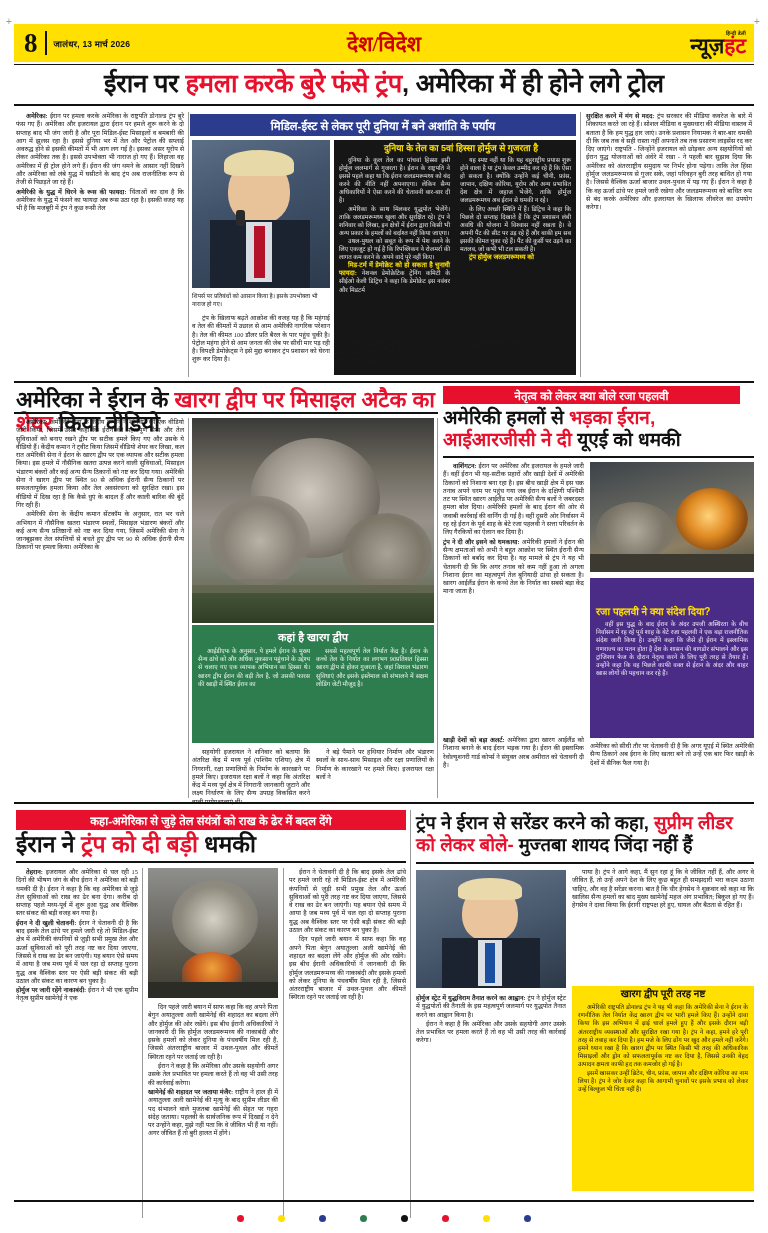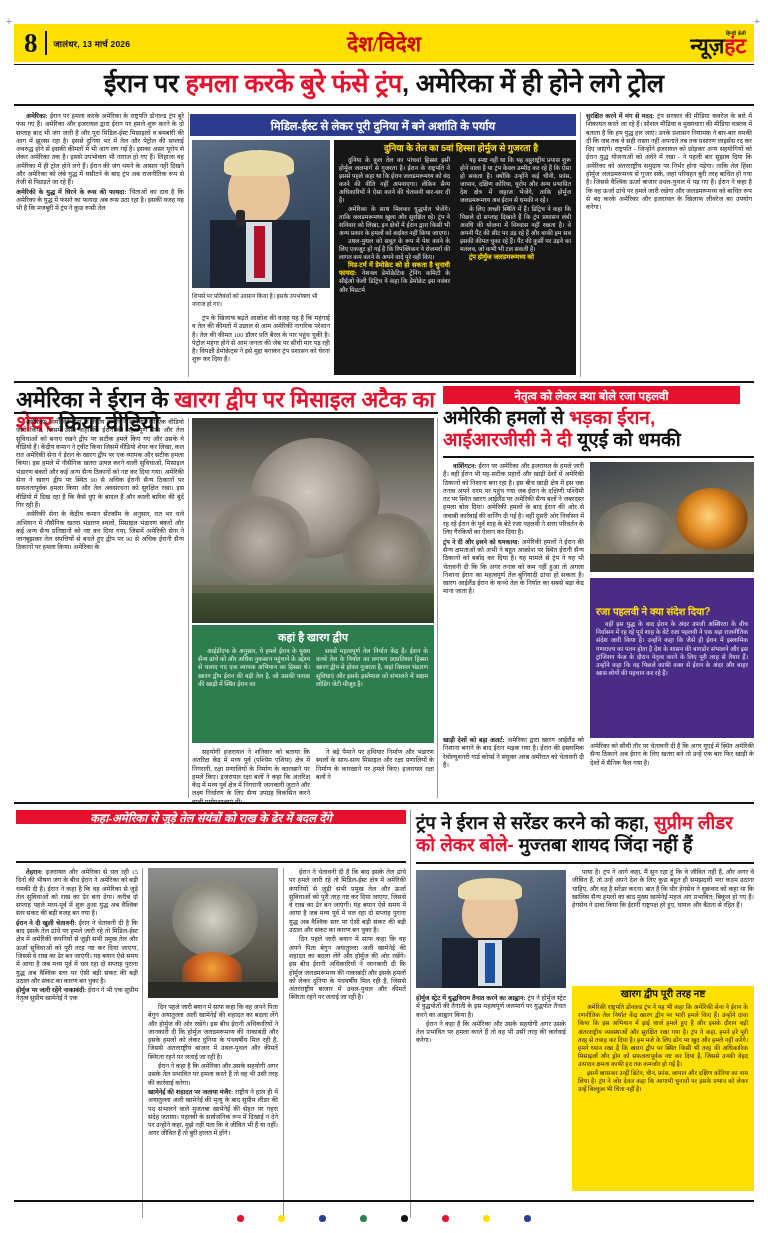--- a/index.html
+++ b/index.html
@@ -256,22 +256,25 @@
 
   <div class="col" style="left:443px;top:736px;width:141px;height:62px;">
     <p class="noind"><span class="lead">खाड़ी देशों को बड़ा अलर्ट:</span><span> अमेरिका द्वारा खारग आईलैंड को निशाना बनाने के बाद ईरान भड़क गया है। ईरान की इस्लामिक रेवोल्यूशनरी गार्ड कोर्प्स ने संयुक्त अरब अमीरात को चेतावनी दी है।</span></p>
   </div>
   <div class="col" style="left:590px;top:742px;width:164px;height:56px;">
     <p class="noind">अमेरिका को सीधी तौर पर चेतावनी दी है कि अगर यूएई में स्थित अमेरिकी सैन्य ठिकाने अब ईरान के लिए खतरा बने तो उन्हें एक बार फिर खाड़ी के देशों में सैनिक फैल गया है।</p>
   </div>
 
   <div class="rule" style="left:14px;top:802px;width:740px;height:1.5px;"></div>
 
-  <div class="banner banner-red" style="left:16px;top:810px;width:390px;height:14px;font-size:11.5px;font-style:italic;">
+  <div class="banner banner-red" style="left:16px;top:810px;width:390px;height:20px;font-size:11.5px;">
     <span>कहा-अमेरिका से जुड़े तेल संयंत्रों को राख के ढेर में बदल देंगे</span>
+  </div>
+  <div class="sec-head" style="left:16px;top:832px;width:390px;font-size:23px;">
+    <span>ईरान ने </span><span class="r">ट्रंप को दी बड़ी</span><span> धमकी</span>
   </div>
   <div class="rule" style="left:16px;top:861px;width:390px;height:1.5px;"></div>
 
   <div class="col" style="left:16px;top:868px;width:122px;height:350px;">
     <p><span class="lead">तेहरान:</span><span> इजरायल और अमेरिका से चल रही 15 दिनों की भीषण जंग के बीच ईरान ने अमेरिका को बड़ी धमकी दी है। ईरान ने कहा है कि वह अमेरिका से जुड़े तेल सुविधाओं को राख का ढेर बना देगा। करीब दो सप्ताह पहले मध्य-पूर्व में शुरू हुआ युद्ध अब वैश्विक स्तर संकट की बड़ी वजह बन गया है।</span></p>
     <p class="noind"><span class="lead">ईरान ने दी खुली चेतावनी:</span><span> ईरान ने चेतावनी दी है कि बाद इसके तेल ढांचे पर हमले जारी रहे तो मिडिल-ईस्ट क्षेत्र में अमेरिकी कंपनियों से जुड़ी सभी प्रमुख तेल और ऊर्जा सुविधाओं को पूरी तरह नष्ट कर दिया जाएगा, जिससे वे राख का ढेर बन जाएंगी। यह बयान ऐसे समय में आया है जब मध्य पूर्व में चल रहा दो सप्ताह पुराना युद्ध अब वैश्विक स्तर पर ऐसी बड़ी संकट की बड़ी उठाल और संकट का कारण बन चुका है।</span></p>
     <p class="noind"><span class="lead">होर्मुज पर जारी रहेंगे नाकाबंदी:</span><span> ईरान ने भी एक सुप्रीम नेतृत्व सुप्रीम खामेनेई ने एक</span></p>
   </div>
   <div class="vline" style="left:142px;top:868px;height:350px;"></div>
 

